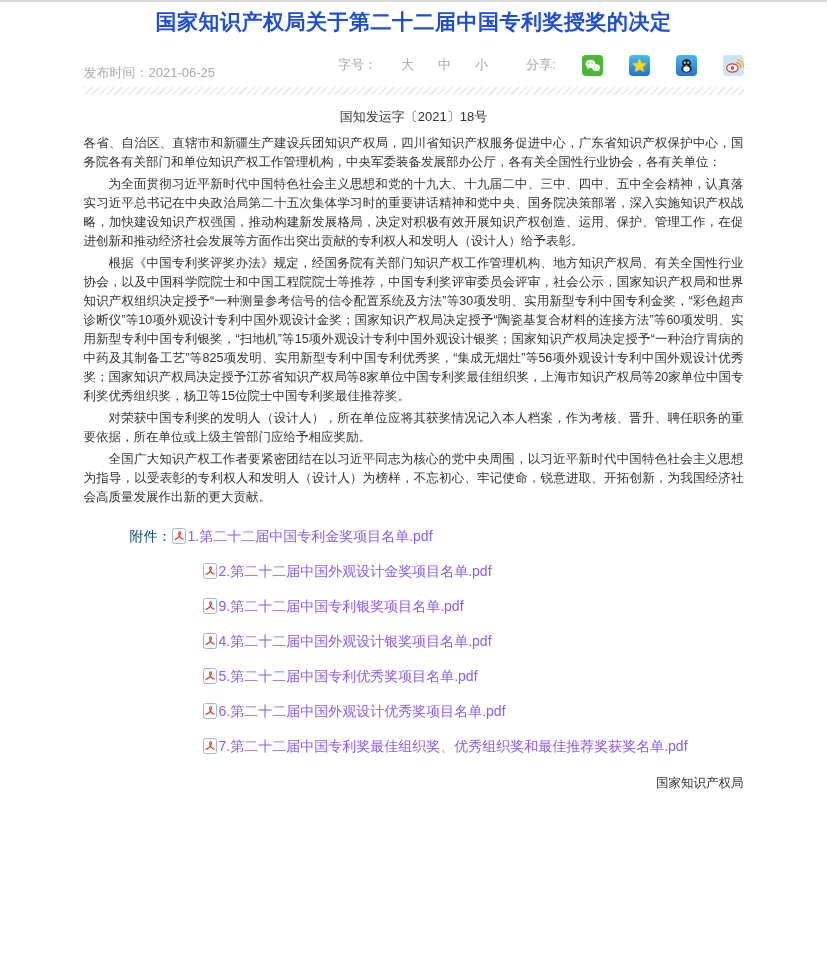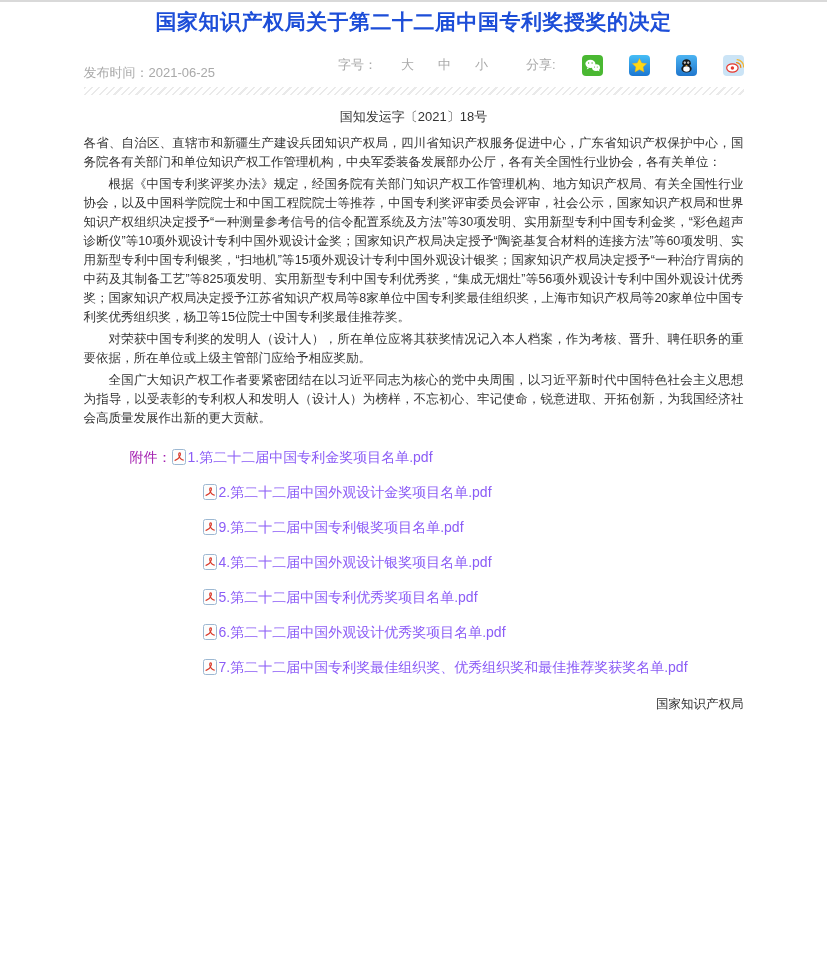--- a/index.html
+++ b/index.html
@@ -62,21 +62,21 @@
     text-indent: 2em;
     margin: 3px 0;
     text-align: justify;
   }
   .body-text p.addressee { text-indent: 0; margin-top: 7px; }
 
   .attachments { margin-top: 12px; font-size: 14px; }
   .att-row { line-height: 35px; white-space: nowrap; }
   .att-row.first { padding-left: 26px; }
   .att-row.cont { padding-left: 119px; }
-  .att-label { color: #a21caf; padding-left: 20px; }
+  .att-label { color: #0c4a6e; padding-left: 20px; }
   .att-link { color: #8b5cf6; text-decoration: none; cursor: pointer; }
   .pdf-ico { display: inline-block; width: 14px; height: 16px; vertical-align: -3px; margin-right: 2px; }
   .pdf-ico svg { display: block; }
 
   .signature { margin-top: 1px; text-align: right; font-size: 12.5px; color: #333333; }
   .signature div { line-height: 36px; }
 </style>
 </head>
 <body>
 
@@ -155,20 +155,21 @@
       </span>
     </div>
   </div>
 
   <div class="hatch-divider"></div>
 
   <div class="doc-number">国知发运字〔2021〕18号</div>
 
   <div class="body-text">
     <p class="addressee">各省、自治区、直辖市和新疆生产建设兵团知识产权局，四川省知识产权服务促进中心，广东省知识产权保护中心，国务院各有关部门和单位知识产权工作管理机构，中央军委装备发展部办公厅，各有关全国性行业协会，各有关单位：</p>
+    <p>为全面贯彻习近平新时代中国特色社会主义思想和党的十九大、十九届二中、三中、四中、五中全会精神，认真落实习近平总书记在中央政治局第二十五次集体学习时的重要讲话精神和党中央、国务院决策部署，深入实施知识产权战略，加快建设知识产权强国，推动构建新发展格局，决定对积极有效开展知识产权创造、运用、保护、管理工作，在促进创新和推动经济社会发展等方面作出突出贡献的专利权人和发明人（设计人）给予表彰。</p>
     <p>根据《中国专利奖评奖办法》规定，经国务院有关部门知识产权工作管理机构、地方知识产权局、有关全国性行业协会，以及中国科学院院士和中国工程院院士等推荐，中国专利奖评审委员会评审，社会公示，国家知识产权局和世界知识产权组织决定授予“一种测量参考信号的信令配置系统及方法”等30项发明、实用新型专利中国专利金奖，“彩色超声诊断仪”等10项外观设计专利中国外观设计金奖；国家知识产权局决定授予“陶瓷基复合材料的连接方法”等60项发明、实用新型专利中国专利银奖，“扫地机”等15项外观设计专利中国外观设计银奖；国家知识产权局决定授予“一种治疗胃病的中药及其制备工艺”等825项发明、实用新型专利中国专利优秀奖，“集成无烟灶”等56项外观设计专利中国外观设计优秀奖；国家知识产权局决定授予江苏省知识产权局等8家单位中国专利奖最佳组织奖，上海市知识产权局等20家单位中国专利奖优秀组织奖，杨卫等15位院士中国专利奖最佳推荐奖。</p>
     <p>对荣获中国专利奖的发明人（设计人），所在单位应将其获奖情况记入本人档案，作为考核、晋升、聘任职务的重要依据，所在单位或上级主管部门应给予相应奖励。</p>
     <p>全国广大知识产权工作者要紧密团结在以习近平同志为核心的党中央周围，以习近平新时代中国特色社会主义思想为指导，以受表彰的专利权人和发明人（设计人）为榜样，不忘初心、牢记使命，锐意进取、开拓创新，为我国经济社会高质量发展作出新的更大贡献。</p>
   </div>
 
   <div class="attachments">
     <div class="att-row first">
       <span class="att-label">附件：</span><a class="att-link"><span class="pdf-ico"><svg width="14" height="16" viewBox="0 0 14 16">
               <rect x="0.5" y="0.5" width="13" height="15" rx="2" fill="#fdfdfd" stroke="#9db8d2"></rect>
               <path d="M3 11.4c2.3-.7 4.4-2.7 5.2-5 .4-1.2.3-2.5-.5-2.5-.9 0-1.2 1.3-.8 2.6.5 2 2.3 4.1 4.4 4.6" fill="none" stroke="#d93a2b" stroke-width="1.1" stroke-linecap="round"></path>

